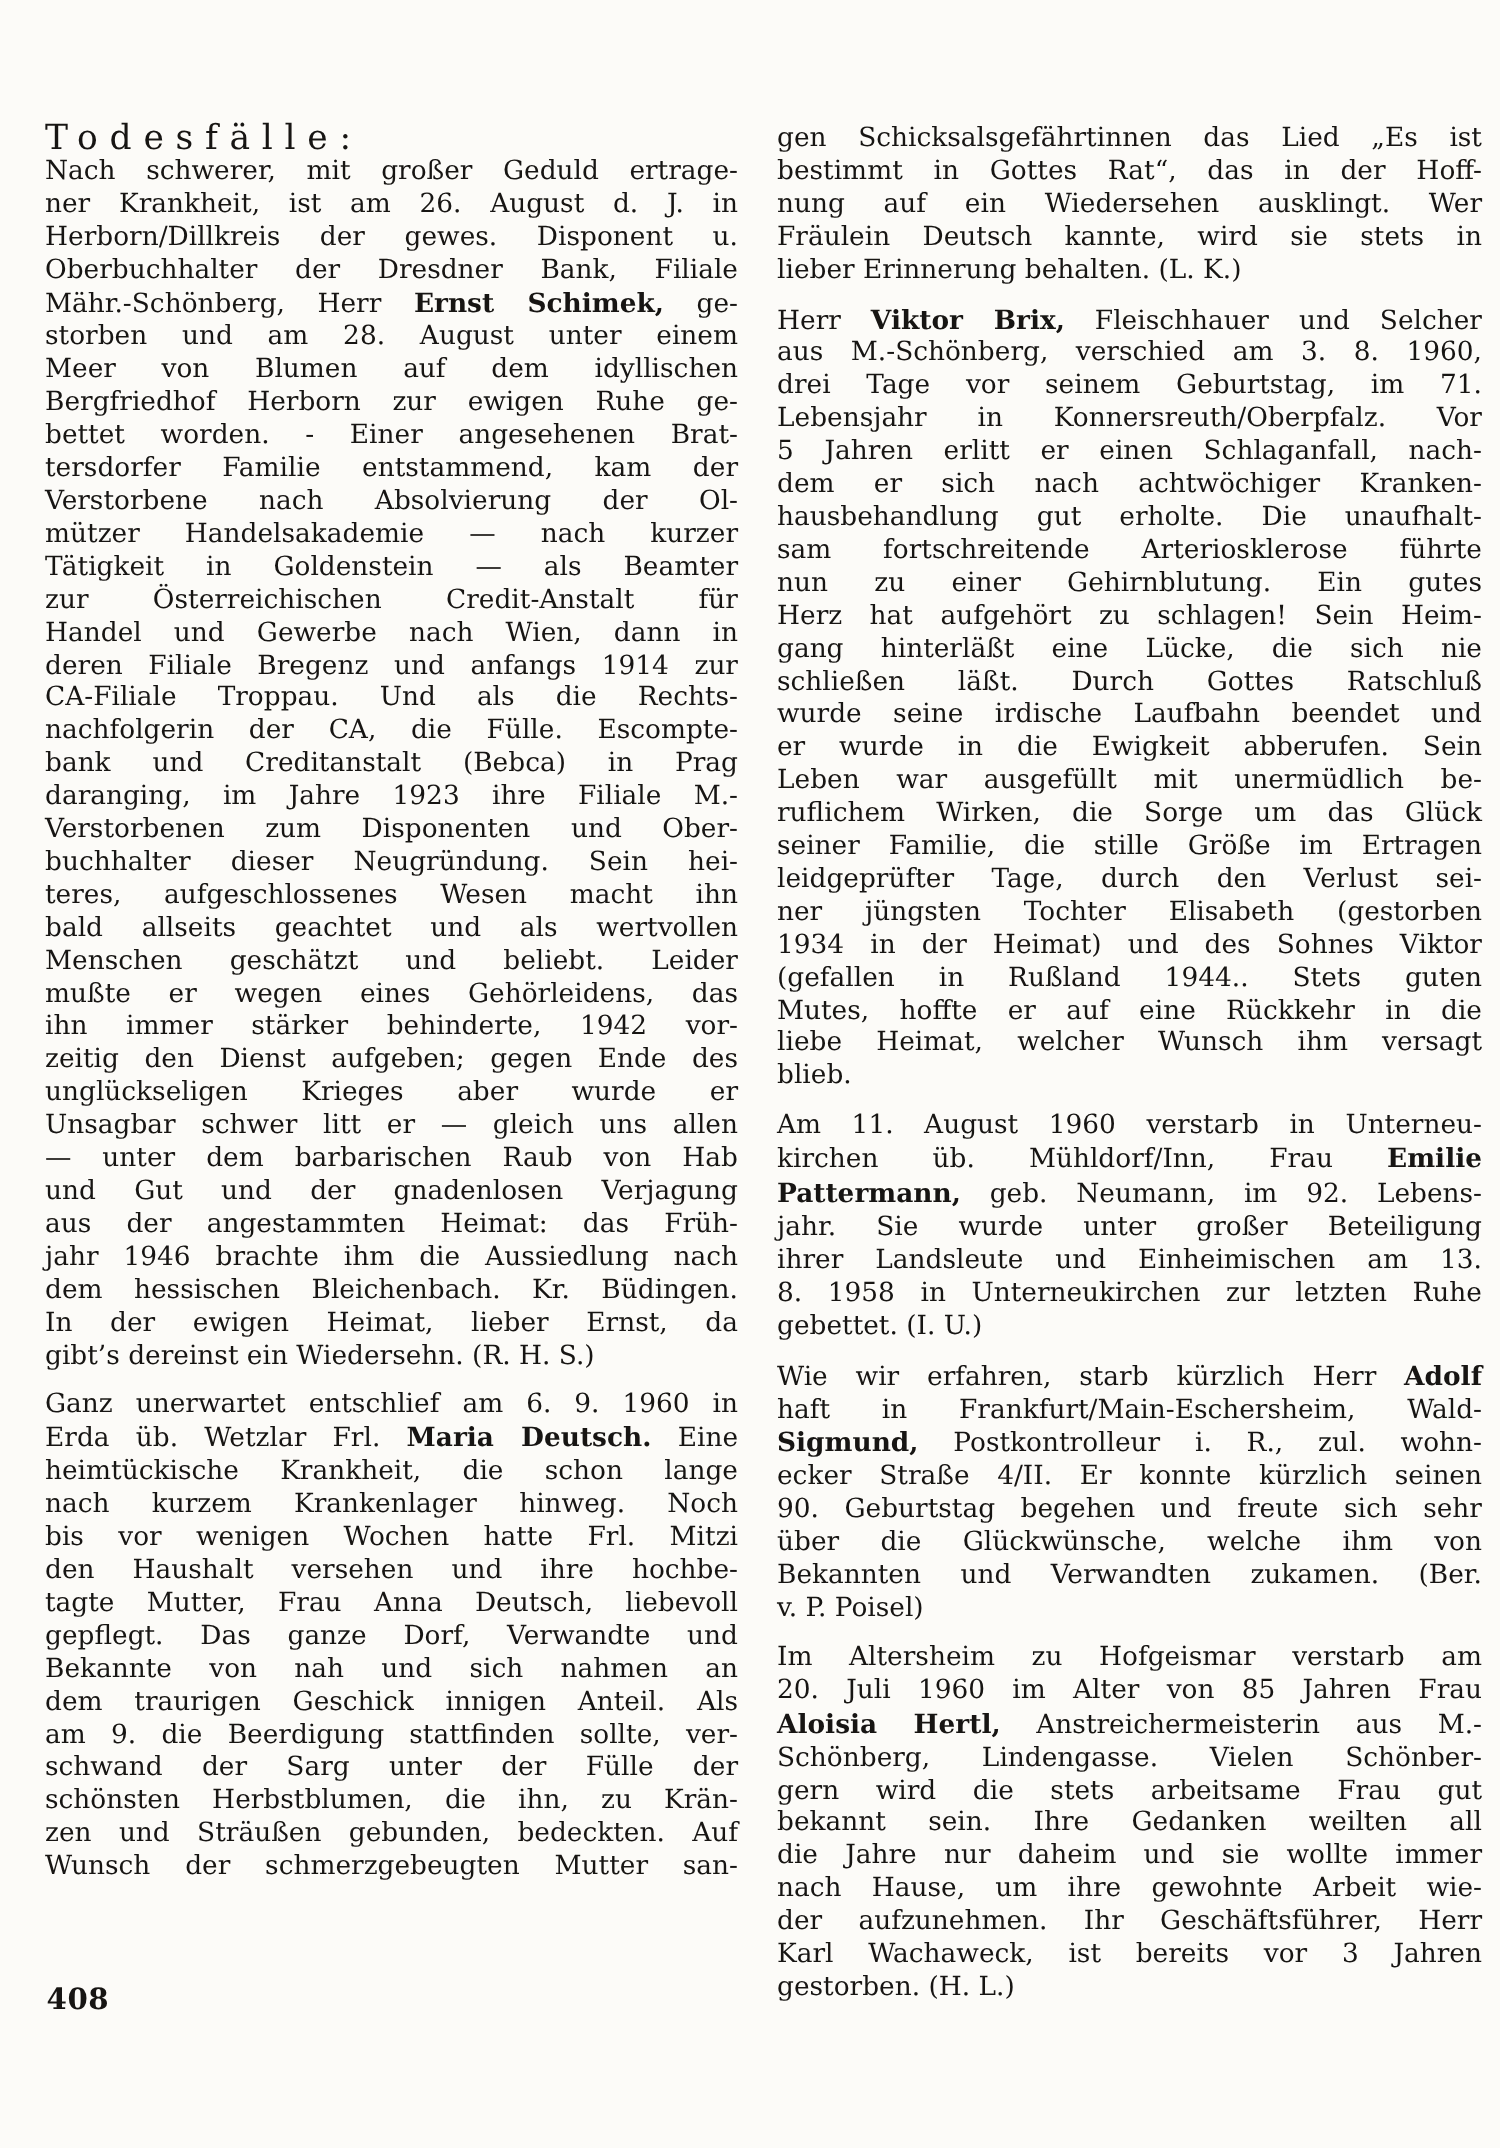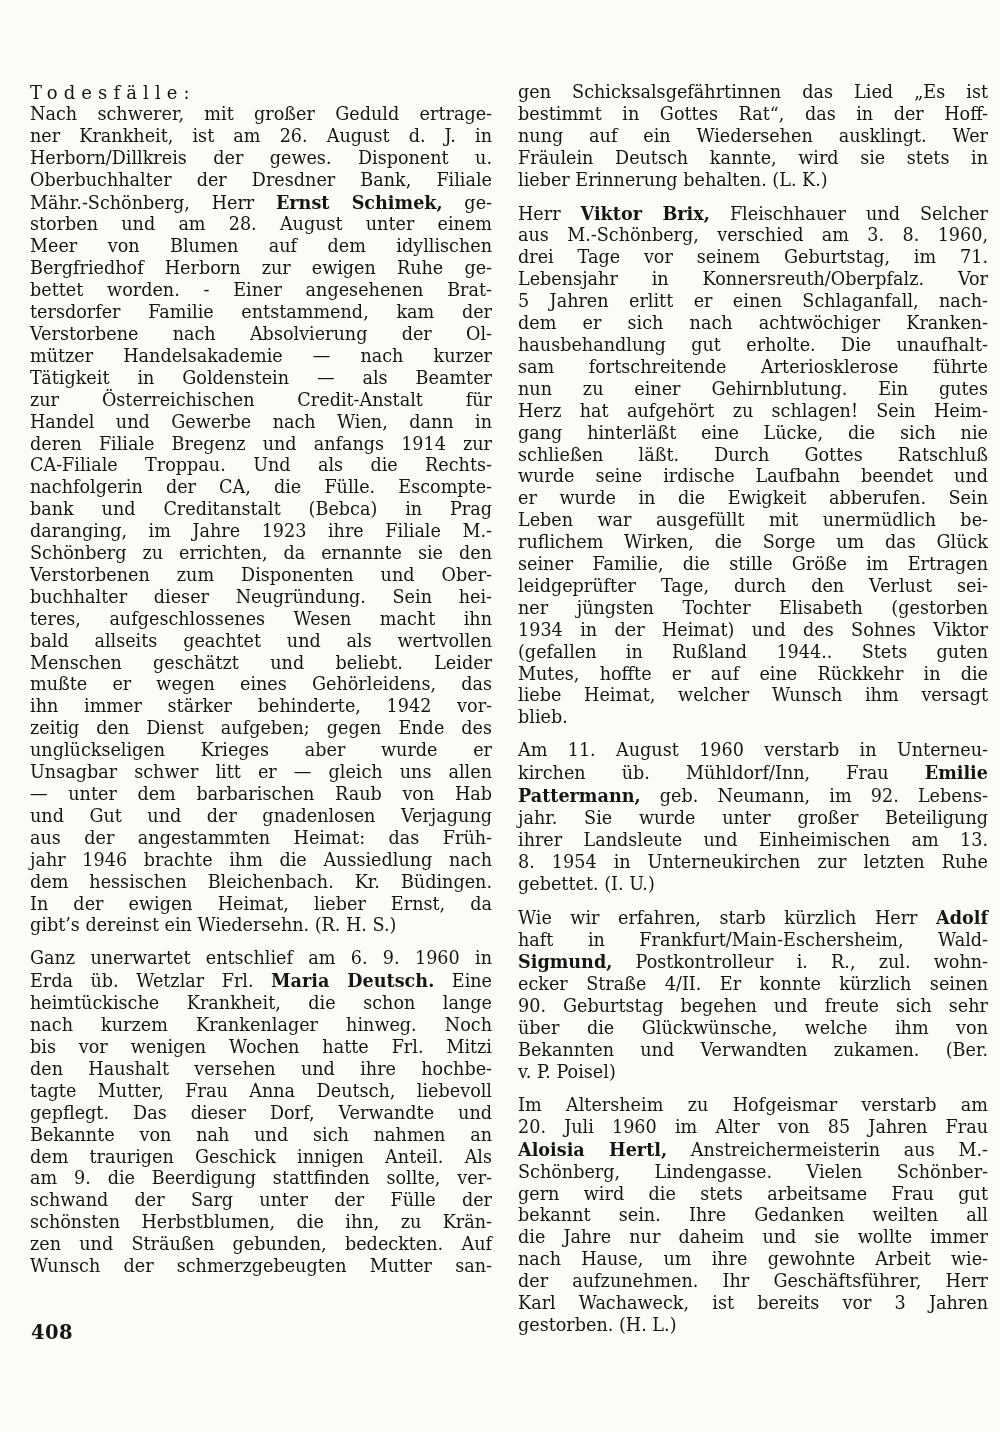--- a/index.html
+++ b/index.html
@@ -23,21 +23,21 @@
     left: 30px;
     top: 82px;
     display: flex;
     gap: 26px;
   }
   .column { display: block; }
   .column-left  { width: 462px; }
   .column-right { width: 470px; }
   .heading {
     margin: 0;
-    font-size: 18px;
+    font-size: 23px;
     font-weight: normal;
     letter-spacing: 0.34em;
     line-height: 21.9px;
     white-space: nowrap;
   }
   .paragraph { margin: 0; }
   .paragraph + .paragraph { margin-top: 11px; }
   .column-left .paragraph:first-of-type { margin-top: 0; }
   .line {
     text-align: justify;
@@ -82,21 +82,20 @@
             <div class="line">Verstorbene nach Absolvierung der Ol-</div>
             <div class="line">mützer Handelsakademie — nach kurzer</div>
             <div class="line">Tätigkeit in Goldenstein — als Beamter</div>
             <div class="line">zur Österreichischen Credit-Anstalt für</div>
             <div class="line">Handel und Gewerbe nach Wien, dann in</div>
             <div class="line">deren Filiale Bregenz und anfangs 1914 zur</div>
             <div class="line">CA-Filiale Troppau. Und als die Rechts-</div>
             <div class="line">nachfolgerin der CA, die Fülle. Escompte-</div>
             <div class="line">bank und Creditanstalt (Bebca) in Prag</div>
             <div class="line">daranging, im Jahre 1923 ihre Filiale M.-</div>
-            <div class="line">Schönberg zu errichten, da ernannte sie den</div>
             <div class="line">Verstorbenen zum Disponenten und Ober-</div>
             <div class="line">buchhalter dieser Neugründung. Sein hei-</div>
             <div class="line">teres, aufgeschlossenes Wesen macht ihn</div>
             <div class="line">bald allseits geachtet und als wertvollen</div>
             <div class="line">Menschen geschätzt und beliebt. Leider</div>
             <div class="line">mußte er wegen eines Gehörleidens, das</div>
             <div class="line">ihn immer stärker behinderte, 1942 vor-</div>
             <div class="line">zeitig den Dienst aufgeben; gegen Ende des</div>
             <div class="line">unglückseligen Krieges aber wurde er</div>
             <div class="line">Unsagbar schwer litt er — gleich uns allen</div>
@@ -109,21 +108,21 @@
             <div class="line end">gibt’s dereinst ein Wiedersehn. (R. H. S.)</div>
           </div>
           <div class="paragraph">
             <div class="line">Ganz unerwartet entschlief am 6. 9. 1960 in</div>
             <div class="line">Erda üb. Wetzlar Frl. <b>Maria Deutsch.</b> Eine</div>
             <div class="line">heimtückische Krankheit, die schon lange</div>
             <div class="line">nach kurzem Krankenlager hinweg. Noch</div>
             <div class="line">bis vor wenigen Wochen hatte Frl. Mitzi</div>
             <div class="line">den Haushalt versehen und ihre hochbe-</div>
             <div class="line">tagte Mutter, Frau Anna Deutsch, liebevoll</div>
-            <div class="line">gepflegt. Das dieser Dorf, Verwandte und</div>
+            <div class="line">gepflegt. Das ganze Dorf, Verwandte und</div>
             <div class="line">Bekannte von nah und sich nahmen an</div>
             <div class="line">dem traurigen Geschick innigen Anteil. Als</div>
             <div class="line">am 9. die Beerdigung stattfinden sollte, ver-</div>
             <div class="line">schwand der Sarg unter der Fülle der</div>
             <div class="line">schönsten Herbstblumen, die ihn, zu Krän-</div>
             <div class="line">zen und Sträußen gebunden, bedeckten. Auf</div>
             <div class="line">Wunsch der schmerzgebeugten Mutter san-</div>
           </div>
         </div>
     </div>
@@ -161,21 +160,21 @@
             <div class="line">Mutes, hoffte er auf eine Rückkehr in die</div>
             <div class="line">liebe Heimat, welcher Wunsch ihm versagt</div>
             <div class="line end">blieb.</div>
           </div>
           <div class="paragraph">
             <div class="line">Am 11. August 1960 verstarb in Unterneu-</div>
             <div class="line">kirchen üb. Mühldorf/Inn, Frau <b>Emilie</b></div>
             <div class="line"><b>Pattermann,</b> geb. Neumann, im 92. Lebens-</div>
             <div class="line">jahr. Sie wurde unter großer Beteiligung</div>
             <div class="line">ihrer Landsleute und Einheimischen am 13.</div>
-            <div class="line">8. 1954 in Unterneukirchen zur letzten Ruhe</div>
+            <div class="line">8. 1958 in Unterneukirchen zur letzten Ruhe</div>
             <div class="line end">gebettet. (I. U.)</div>
           </div>
           <div class="paragraph">
             <div class="line">Wie wir erfahren, starb kürzlich Herr <b>Adolf</b></div>
             <div class="line">haft in Frankfurt/Main-Eschersheim, Wald-</div>
             <div class="line"><b>Sigmund,</b> Postkontrolleur i. R., zul. wohn-</div>
             <div class="line">ecker Straße 4/II. Er konnte kürzlich seinen</div>
             <div class="line">90. Geburtstag begehen und freute sich sehr</div>
             <div class="line">über die Glückwünsche, welche ihm von</div>
             <div class="line">Bekannten und Verwandten zukamen. (Ber.</div>

